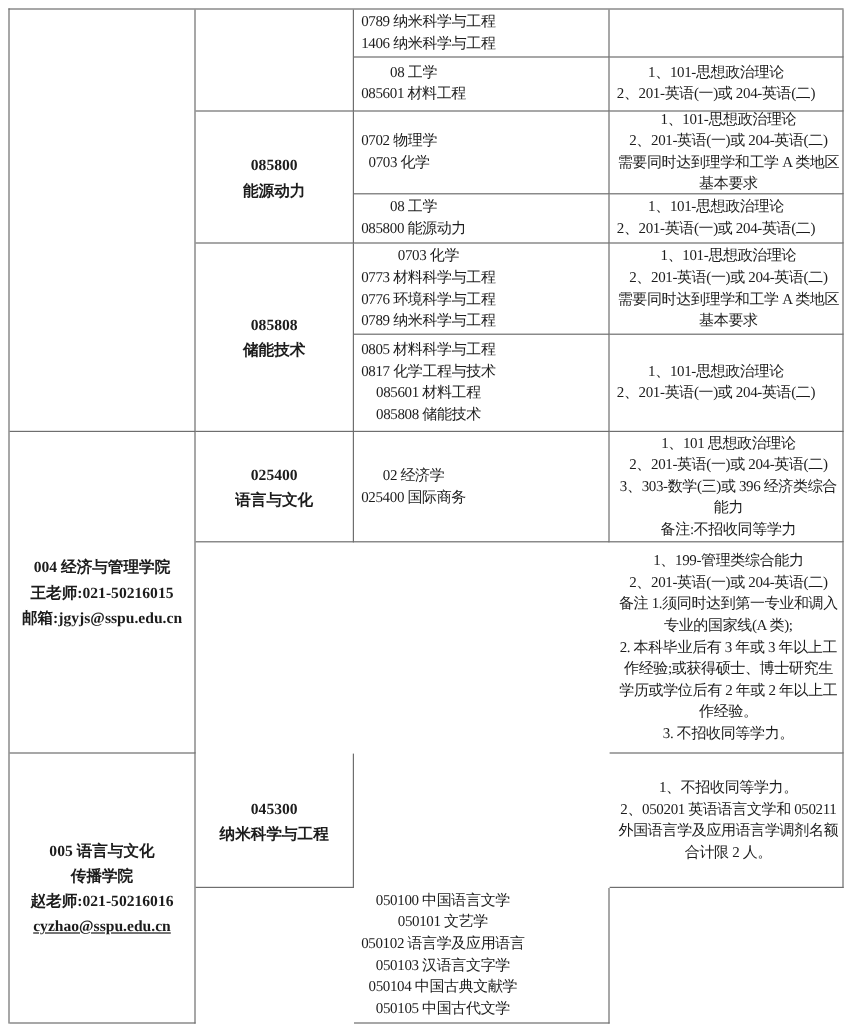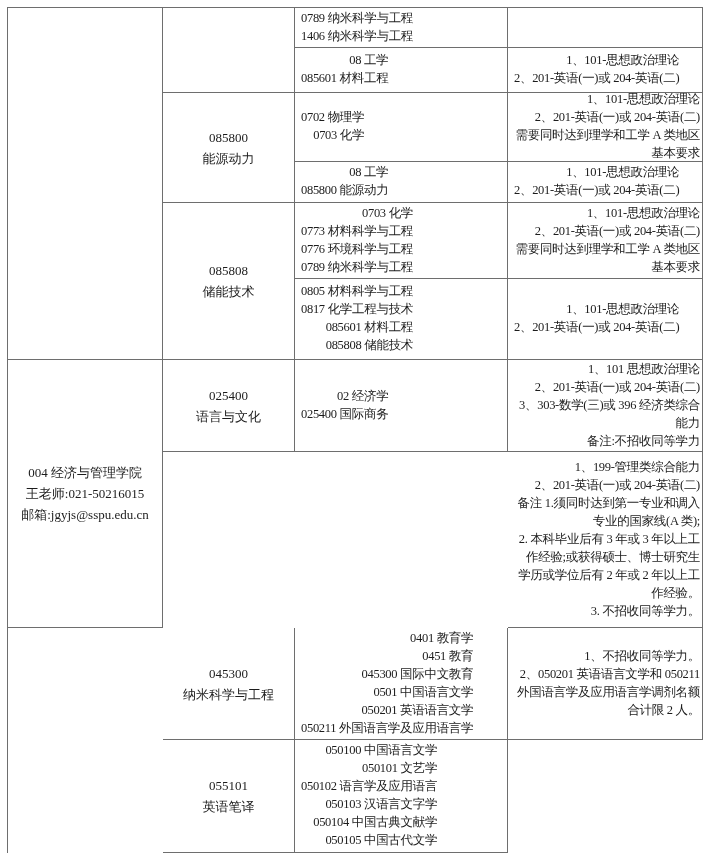--- a/index.html
+++ b/index.html
@@ -34,24 +34,25 @@
     display: flex;
     flex-direction: column;
     justify-content: center;
   }
   .center {
     align-items: center;
     text-align: center;
     font-size: 13px;
     line-height: 21px;
     white-space: pre-line;
+    font-weight: bold;
   }
   .left {
     align-items: flex-start;
-    text-align: right;
+    text-align: center;
     padding: 1px 2px 3px 6px;
     font-size: 12.5px;
     line-height: 18px;
     letter-spacing: -0.3px;
     white-space: pre-line;
     word-break: break-all;
   }
   .u {
     text-decoration: underline;
   }
@@ -62,67 +63,63 @@
 
 <div class="page">
   <div class="grid">
 
     <div class="cell center" style="grid-area:1/1/7/2"></div>
     <div class="cell center" style="grid-area:7/1/9/2">
       <div class="line-block">004 经济与管理学院
 王老师:021-50216015
 邮箱:jgyjs@sspu.edu.cn</div>
     </div>
+    <div class="cell center" style="grid-area:9/1/11/2">
+      <div class="line-block">005 语言与文化
+传播学院
+赵老师:021-50216016</div>
+      <div class="u">cyzhao@sspu.edu.cn</div>
+    </div>
 
     <div class="cell center" style="grid-area:1/2/3/3"></div>
     <div class="cell center" style="grid-area:3/2/5/3">
       <div>085800</div>
       <div>能源动力</div>
     </div>
     <div class="cell center" style="grid-area:5/2/7/3">
       <div>085808</div>
       <div>储能技术</div>
     </div>
     <div class="cell center" style="grid-area:7/2/8/3">
       <div>025400</div>
       <div>语言与文化</div>
     </div>
     <div class="cell center" style="grid-area:9/2/10/3">
       <div>045300</div>
       <div>纳米科学与工程</div>
-    </div>
-    <div class="cell center" style="grid-area:10/2/11/3">
-      <div>055101</div>
-      <div>英语笔译</div>
     </div>
 
     <div class="cell left" style="grid-area:1/3/2/4">0789 纳米科学与工程
 1406 纳米科学与工程</div>
     <div class="cell left" style="grid-area:2/3/3/4">08 工学
 085601 材料工程</div>
     <div class="cell left" style="grid-area:3/3/4/4">0702 物理学
 0703 化学</div>
     <div class="cell left" style="grid-area:4/3/5/4">08 工学
 085800 能源动力</div>
     <div class="cell left" style="grid-area:5/3/6/4">0703 化学
 0773 材料科学与工程
 0776 环境科学与工程
 0789 纳米科学与工程</div>
     <div class="cell left" style="grid-area:6/3/7/4">0805 材料科学与工程
 0817 化学工程与技术
 085601 材料工程
 085808 储能技术</div>
     <div class="cell left" style="grid-area:7/3/8/4">02 经济学
 025400 国际商务</div>
-    <div class="cell left" style="grid-area:9/3/10/4">0401 教育学
-0451 教育
-045300 国际中文教育
-0501 中国语言文学
-050201 英语语言文学
-050211 外国语言学及应用语言学</div>
     <div class="cell left" style="grid-area:10/3/11/4">050100 中国语言文学
 050101 文艺学
 050102 语言学及应用语言
 050103 汉语言文字学
 050104 中国古典文献学
 050105 中国古代文学</div>
 
     <div class="cell left" style="grid-area:1/4/2/5"></div>
     <div class="cell left" style="grid-area:2/4/3/5">1、101-思想政治理论
 2、201-英语(一)或 204-英语(二)</div>

